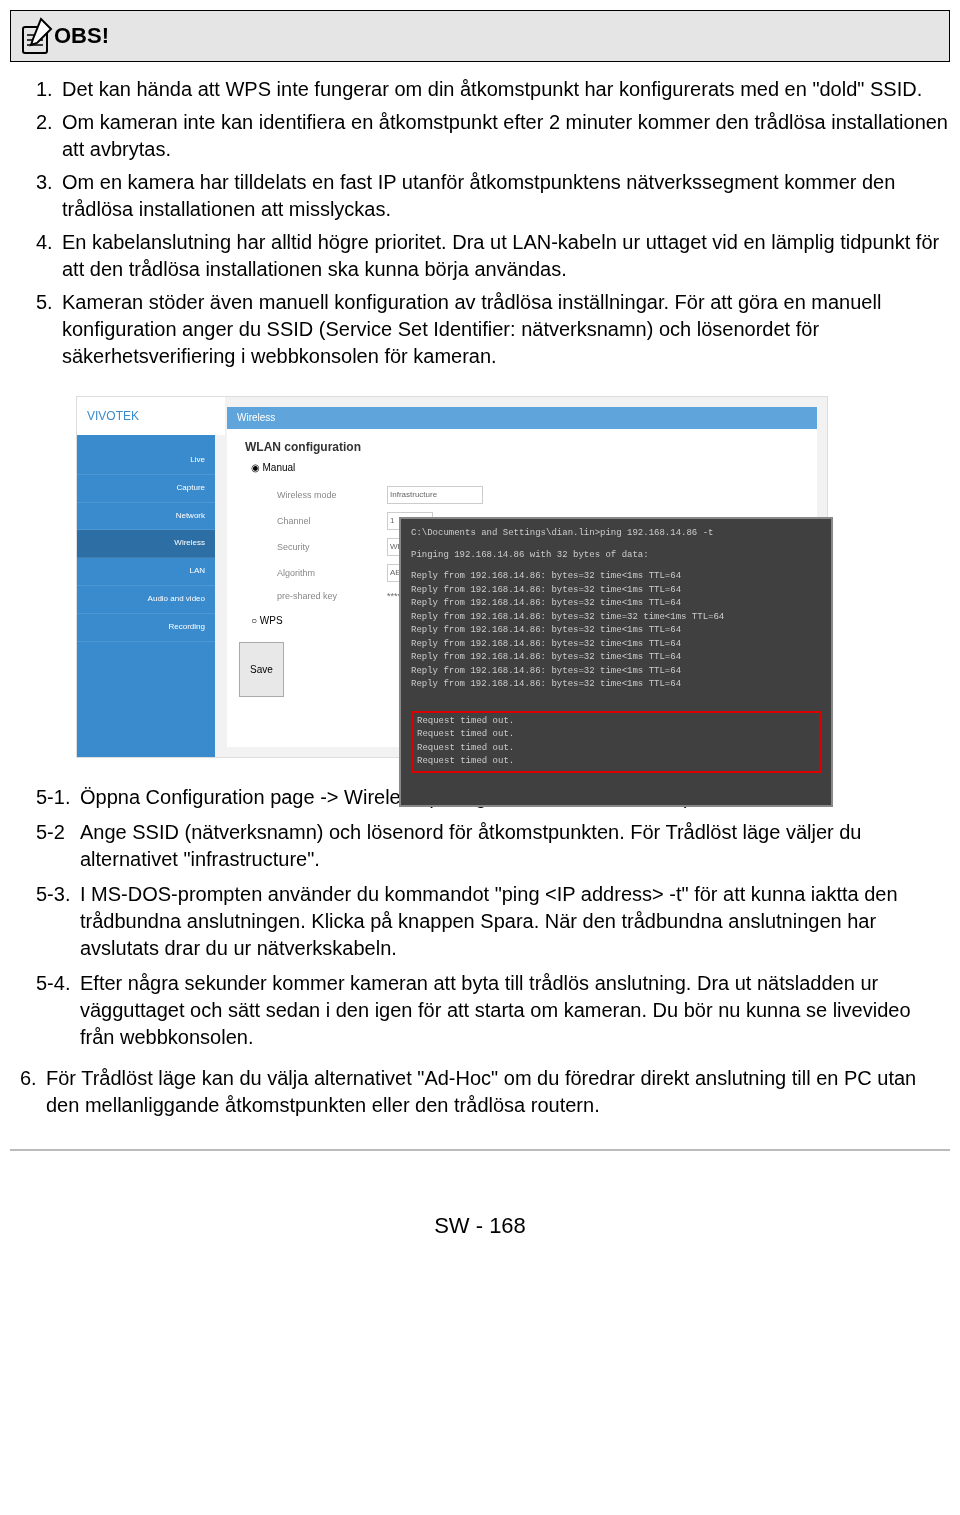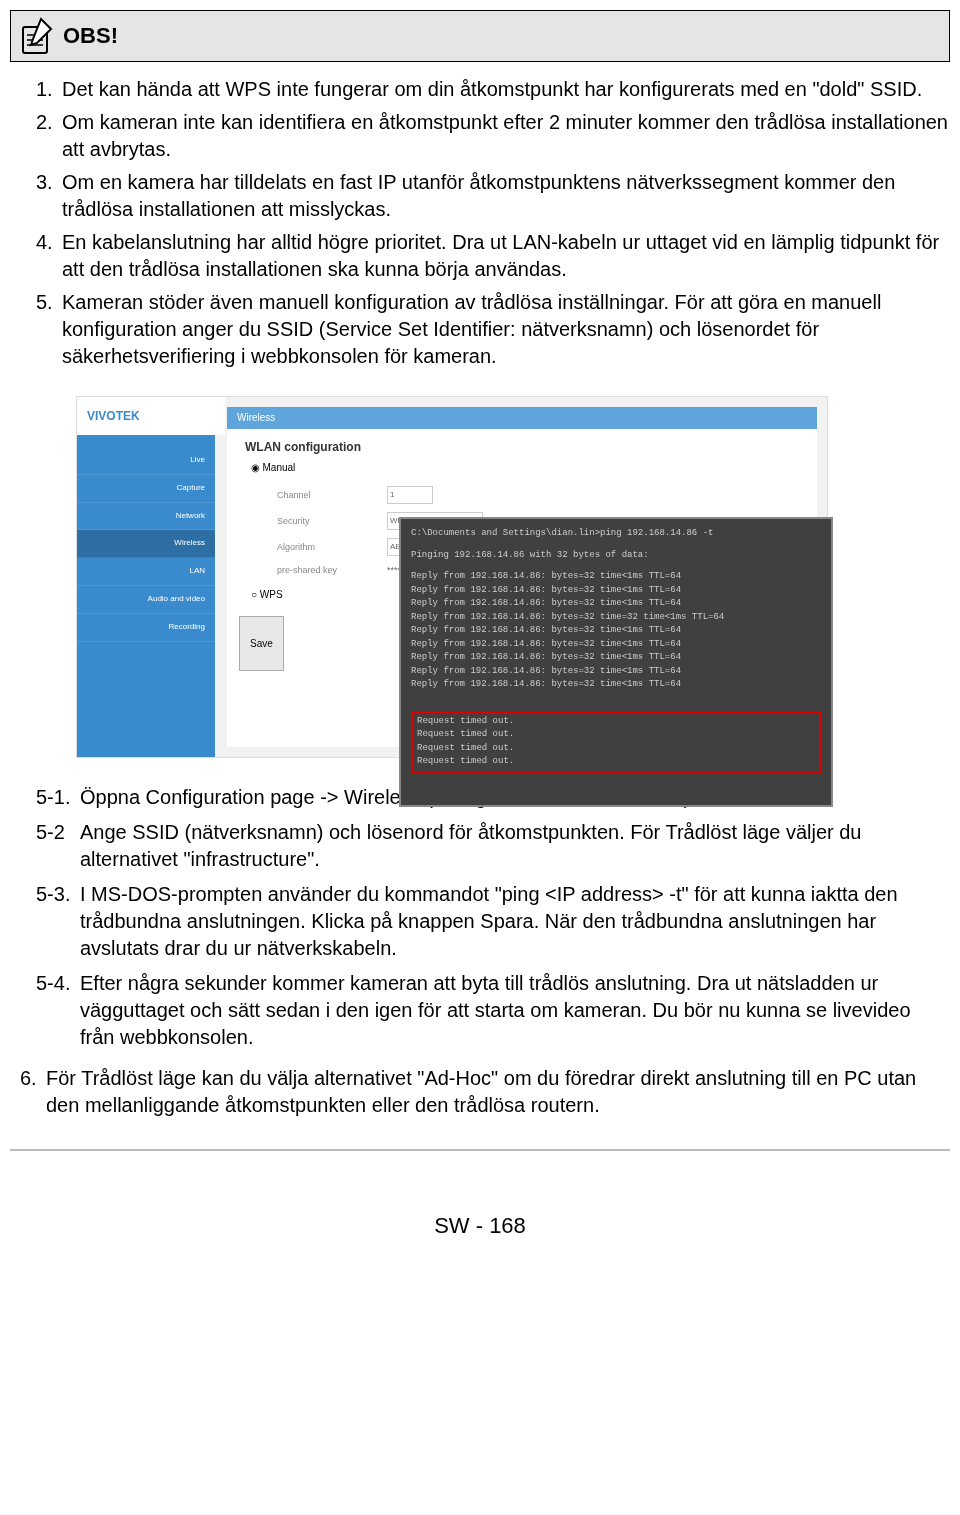--- a/index.html
+++ b/index.html
@@ -11,21 +11,21 @@
     font-size: 20px;
     color: #000;
     line-height: 1.35;
   }
   .obs-box {
     border: 1px solid #000;
     background: #e5e5e5;
     padding: 6px 10px;
     display: flex;
     align-items: center;
-    gap: 10px;
+    gap: 1px;
     margin-bottom: 14px;
   }
   .obs-box .icon {
     width: 32px;
     height: 38px;
   }
   .obs-box .obs-text {
     font-weight: bold;
     font-size: 22px;
   }
@@ -77,21 +77,21 @@
     left: 0; top: 0; bottom: 0;
     width: 138px;
     background: #3a8bcd;
   }
   .ss-logo {
     position: absolute;
     left: 0; top: 0;
     width: 138px; height: 38px;
     background: #fff;
     color: #3a8bcd;
-    font-weight: bold;
+    font-weight: normal;
     font-size: 12px;
     display: flex;
     align-items: center;
     padding-left: 10px;
   }
   .ss-nav {
     position: absolute;
     top: 50px; left: 0;
     width: 138px;
     color: #fff;
@@ -247,20 +247,24 @@
     <div>LAN</div>
     <div>Audio and video</div>
     <div>Recording</div>
   </div>
   <div class="ss-main">
     <div class="ss-section-title">Wireless</div>
     <div class="ss-section-sub">WLAN configuration</div>
     <div class="ss-radio">◉ <span>Manual</span></div>
     <div class="ss-form">
       <div class="row">
+          <span class="lbl">Wireless mode</span>
+          <span class="ss-select">Infrastructure</span>
+        </div>
+      <div class="row">
           <span class="lbl">Channel</span>
           <span class="ss-select" style="width:40px">1</span>
         </div>
       <div class="row">
           <span class="lbl">Security</span>
           <span class="ss-select">WPA-PSK</span>
         </div>
       <div class="row">
           <span class="lbl">Algorithm</span>
           <span class="ss-select" style="width:50px">AES</span>

